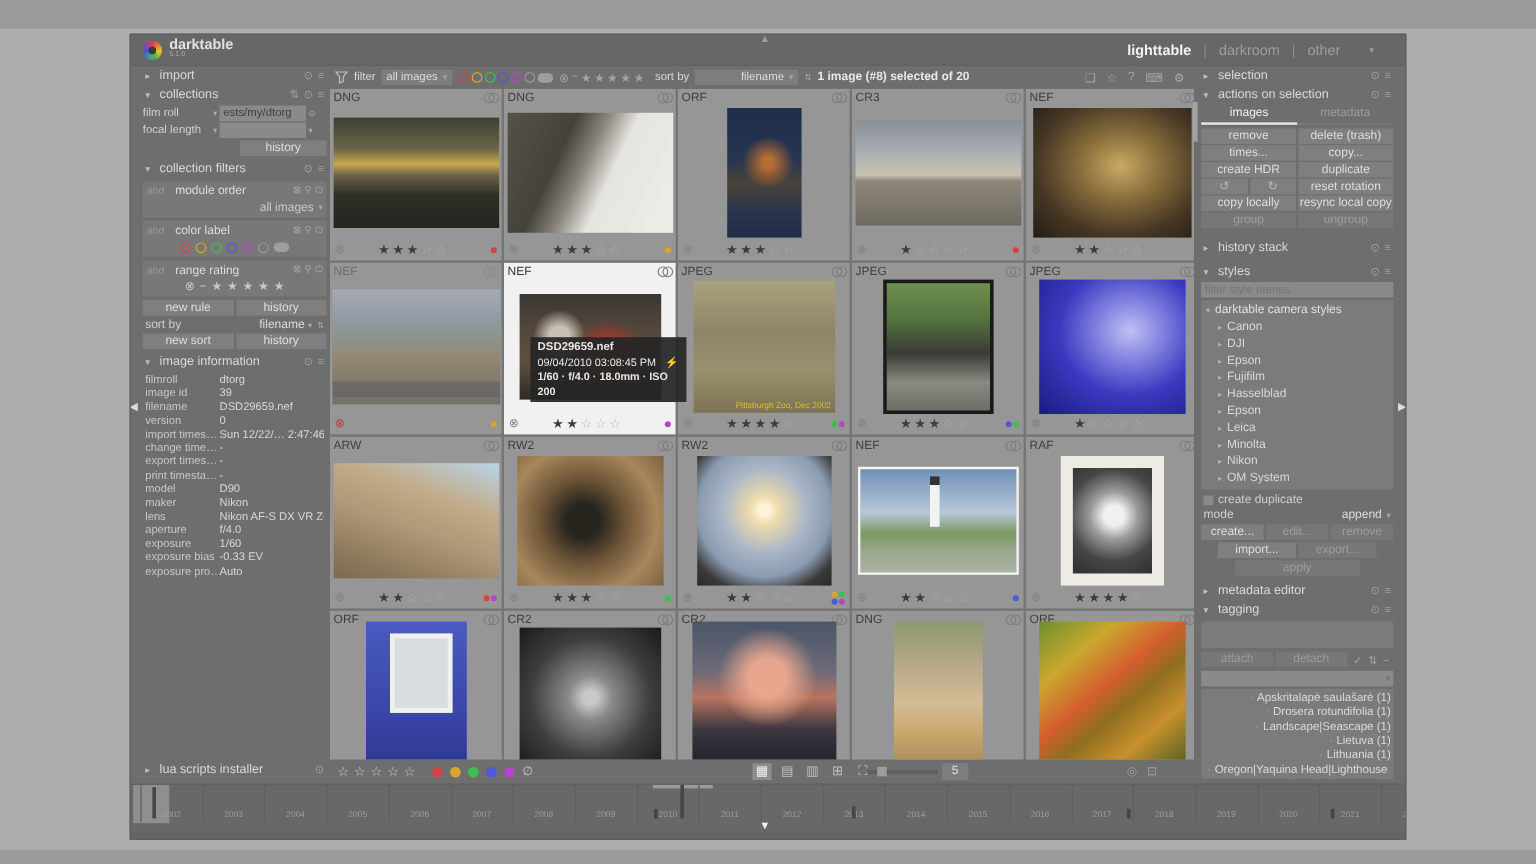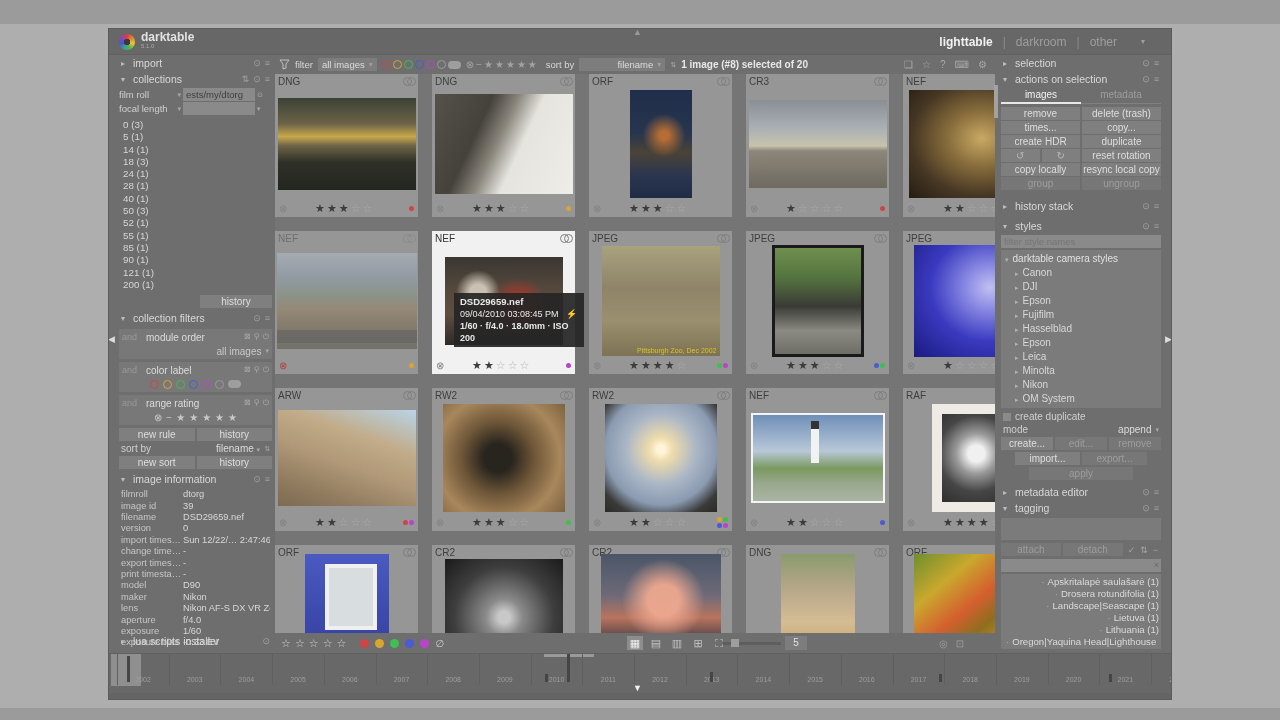--- a/index.html
+++ b/index.html
@@ -56,21 +56,21 @@
   .lua{position:absolute;bottom:2px;left:0;right:0;}
   
   .center{position:absolute;left:166px;top:26px;width:722px;bottom:0;}
   .fbar{height:19px;display:flex;align-items:center;gap:5px;padding:0 4px;font-size:9.5px;color:#d8d8d8;}
   .sel{background:#7d7d7d;color:#dcdcdc;height:13px;display:inline-flex;align-items:center;padding:0 4px;gap:4px;}
   .sel .vcaret{margin:0;}
   .ratefilter{color:#a2a2a2;display:flex;gap:2px;font-size:10px;align-items:center;}
   .status{font-weight:bold;color:#e8e8e8;font-size:10px;white-space:nowrap;}
   .sicons{margin-left:auto;display:flex;gap:9px;color:#a8a8a8;font-size:10px;margin-right:6px;}
   .gridwrap{position:absolute;left:0;top:19px;width:720px;height:559px;overflow:hidden;background:#757575;}
-  .grid{display:grid;grid-template-columns:repeat(5,143px);grid-auto-rows:143px;gap:14px;}
+  .grid{display:grid;grid-template-columns:repeat(5,143px);grid-auto-rows:143px;gap:2px;}
   .cell{background:#969696;position:relative;}
   .cell.seled{background:#f1f1f1;}
   .cl{height:15px;display:flex;align-items:center;padding:0 3px;}
   .ct{color:#3e3e3e;font-size:10px;}
   .cell.seled .ct{color:#333;}
   .grp{position:relative;width:12px;height:9px;margin-left:auto;}
   .grp::before,.grp::after{content:"";position:absolute;width:7px;height:7px;border:1px solid #7e7e7e;border-radius:50%;top:0;}
   .grp::before{left:0;} .grp::after{left:4px;}
   .pa{height:110px;display:flex;align-items:center;justify-content:center;}
   .cb{height:18px;display:flex;align-items:center;padding:0 4px;}
@@ -215,36 +215,20 @@
       <span class="mini">⊙</span>
     </div>
     <div class="row2">
       <span class="fieldname">
           <span>focal length</span>
           <span class="mini">▾</span>
         </span>
       <input class="inp" style="width: 72px;" value="">
       <span class="mini">▾</span>
     </div>
-    <ul class="vlist" id="fl-list">
-        <li>0 (3)</li>
-        <li>5 (1)</li>
-        <li>14 (1)</li>
-        <li>18 (3)</li>
-        <li>24 (1)</li>
-        <li>28 (1)</li>
-        <li>40 (1)</li>
-        <li>50 (3)</li>
-        <li>52 (1)</li>
-        <li>55 (1)</li>
-        <li>85 (1)</li>
-        <li>90 (1)</li>
-        <li>121 (1)</li>
-        <li>200 (1)</li>
-      </ul>
     <div class="histrow">
         <button class="btn">history</button>
       </div>
 
     <div class="sec" style="margin-top:2px">
       <span class="exp">▾</span>
       <span>collection filters</span>
       <span class="hicons">
           <span>⊙</span>
           <span>≡</span>

